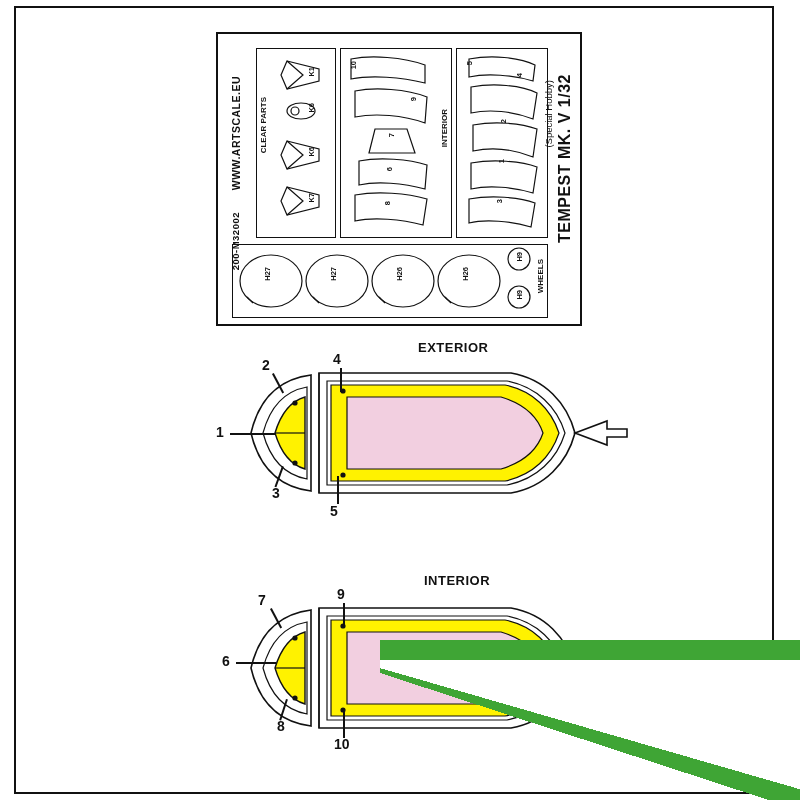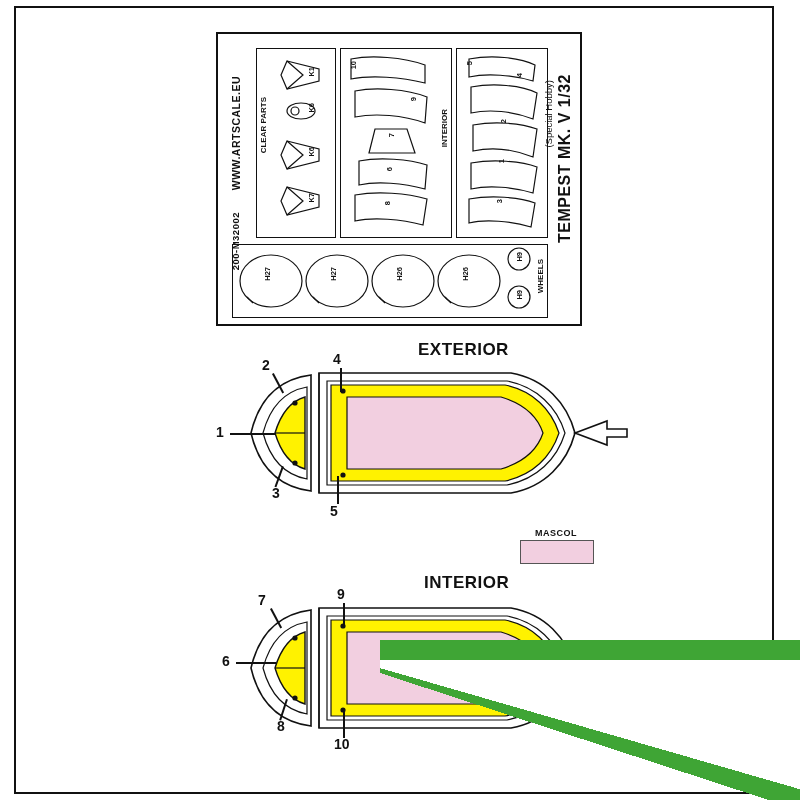--- a/index.html
+++ b/index.html
@@ -26,21 +26,21 @@
 
   .box{position:absolute;border:1.6px solid #111;box-sizing:border-box;}
   .boxlabel{position:absolute;font-size:8px;font-weight:bold;color:#111;}
   .nums{position:absolute;font-size:7.5px;font-weight:bold;color:#111;}
 
   svg{display:block;}
   .stk{fill:none;stroke:#111;stroke-width:1.6;}
   .stk-thin{fill:none;stroke:#111;stroke-width:1.2;}
 
   
-  .sec-title{position:absolute;font-size:17px;font-weight:bold;color:#111;letter-spacing:.5px;}
+  .sec-title{position:absolute;font-size:13px;font-weight:bold;color:#111;letter-spacing:.5px;}
   .leader{position:absolute;background:#111;}
   .calloutnum{position:absolute;font-size:14px;font-weight:bold;color:#111;}
 
   .legend{position:absolute;left:520px;top:528px;width:72px;}
   .legend-label{font-size:9px;font-weight:bold;color:#111;text-align:center;letter-spacing:.5px;}
   .legend-swatch{width:72px;height:22px;background:#f2cfe0;border:1px solid #555;margin-top:2px;}
 </style>
 </head>
 <body>
 
@@ -157,24 +157,20 @@
 
   <div class="calloutnum" style="left:272px;top:485px;">3</div>
   <div class="leader" style="left:282px;top:466px;width:1.8px;height:22px;transform:rotate(20deg);transform-origin:top left;"></div>
 
   <div class="calloutnum" style="left:333px;top:351px;">4</div>
   <div class="leader" style="left:340px;top:368px;width:1.8px;height:24px;"></div>
 
   <div class="calloutnum" style="left:330px;top:503px;">5</div>
   <div class="leader" style="left:337px;top:476px;width:1.8px;height:28px;"></div>
 
-  <div class="legend">
-    <div class="legend-label">MASCOL</div>
-    <div class="legend-swatch"></div>
-  </div>
 
   <div class="sec-title" style="left:424px;top:573px;">INTERIOR</div>
 
   <svg width="420" height="160" viewBox="0 0 420 160" style="position:absolute;left:215px;top:590px;">
     <path class="stk" d="M36 78 C44 44, 64 24, 96 20 L96 136 C64 132, 44 112, 36 78 Z"></path>
     <path class="stk-thin" d="M48 78 C55 52, 70 36, 92 32 L92 124 C70 120, 55 104, 48 78 Z"></path>
     <path d="M60 78 C66 58, 76 46, 90 42 L90 114 C76 110, 66 98, 60 78 Z" fill="#fff200" stroke="#111" stroke-width="1.4"></path>
     <path class="stk-thin" d="M60 78 L90 78"></path>
     <circle cx="80" cy="48" r="2.6" fill="#111"></circle>
     <circle cx="80" cy="108" r="2.6" fill="#111"></circle>

